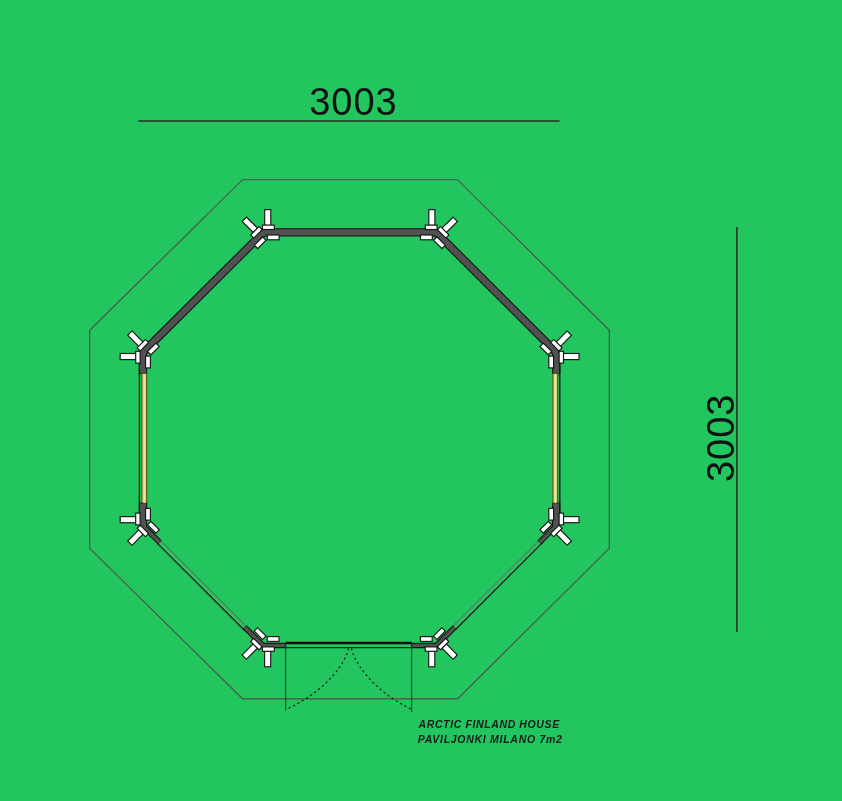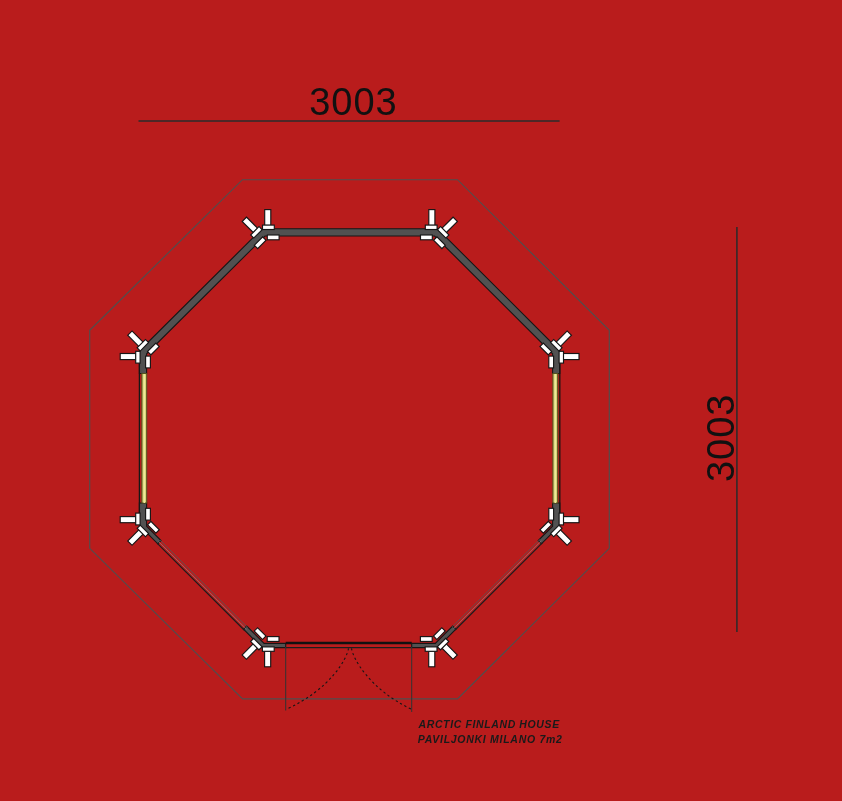--- a/index.html
+++ b/index.html
@@ -1,16 +1,16 @@
 <!DOCTYPE html>
 <html><head>
 <meta charset="utf-8">
 <style>
 html,body{margin:0;padding:0;background:#ffffff;}
-#page{position:relative;width:842px;height:801px;background:#b91c1c;overflow:hidden;
+#page{position:relative;width:842px;height:801px;background:#22c55e;overflow:hidden;
 font-family:"Liberation Sans", sans-serif;}
 svg{position:absolute;left:0;top:0;}
 </style>
 </head>
 <body>
 <div id="page">
 <svg width="842" height="801" viewBox="0 0 842 801">
 <defs>
 <g id="asm">
 <rect x="2.7" y="-19.2" width="6.1" height="15.8" fill="#ffffff" stroke="#161616" stroke-width="1.15"></rect>

